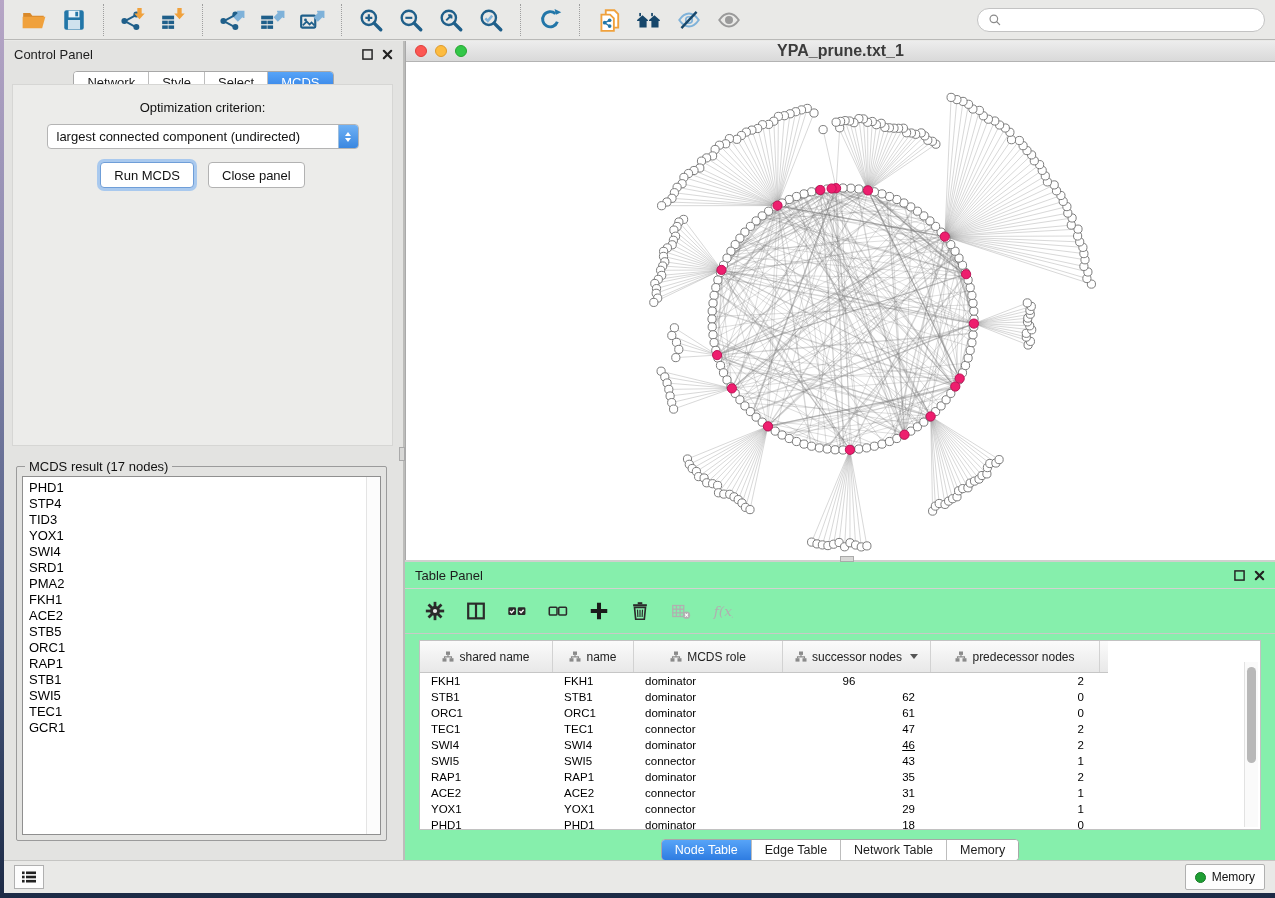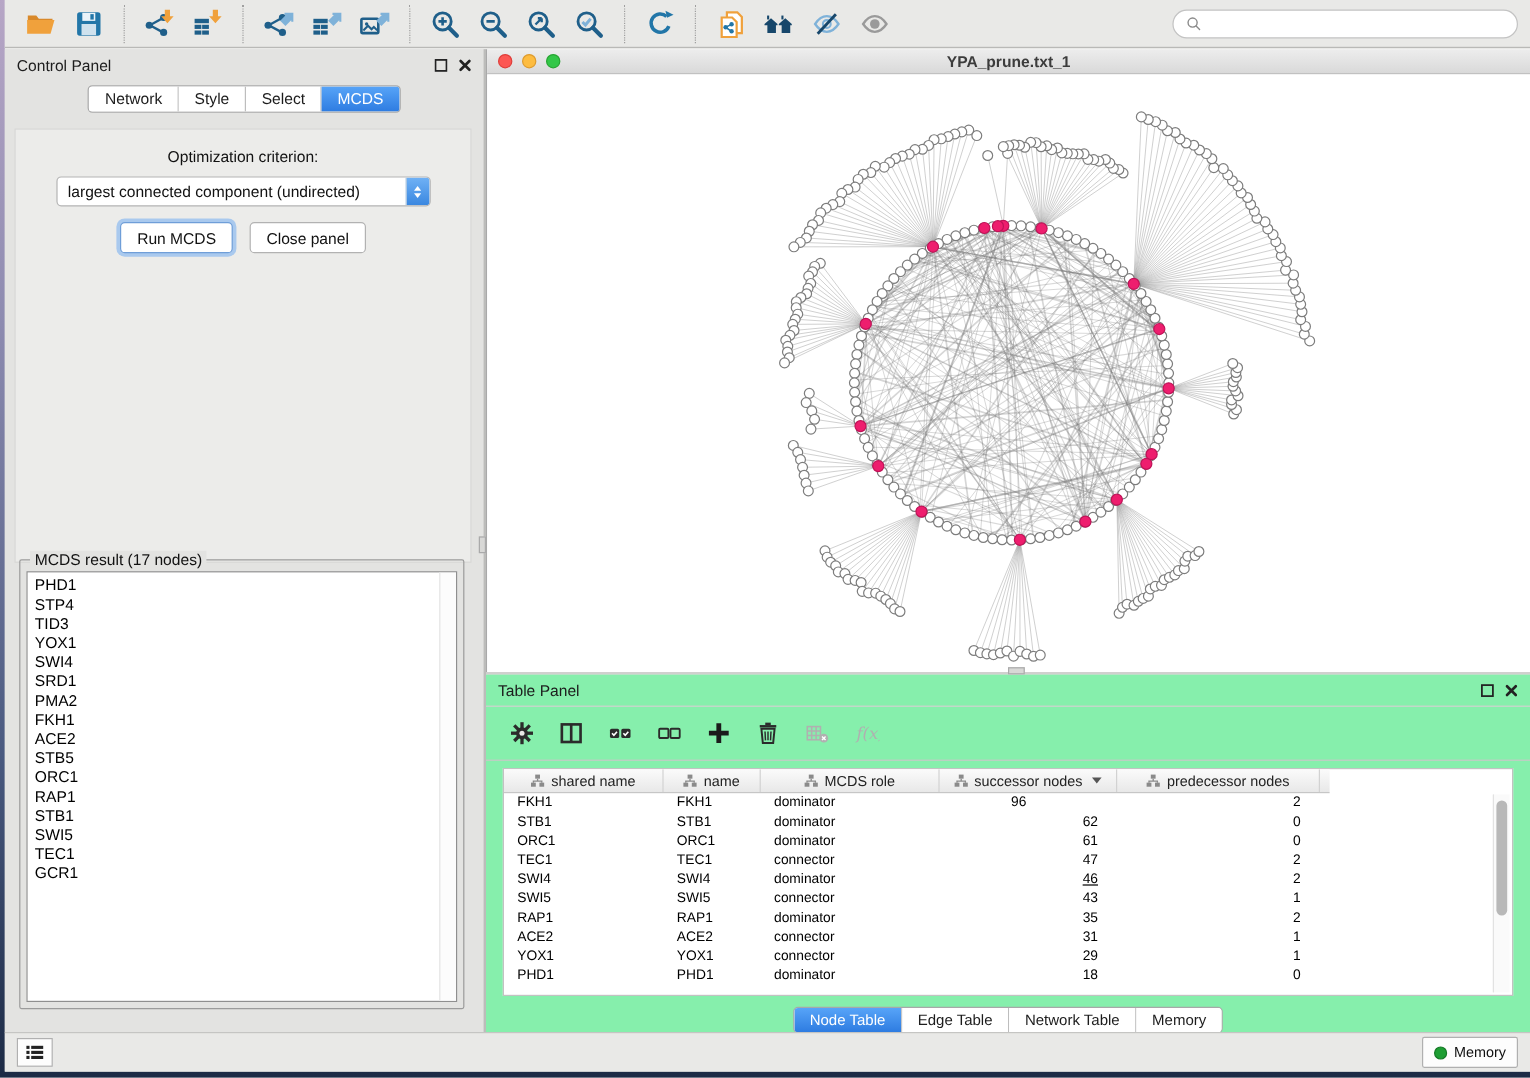--- a/index.html
+++ b/index.html
@@ -28,21 +28,21 @@
   .control-panel{width:401px;flex:0 0 auto;background:#e3e3e1;position:relative;
     border-right:2px solid #bcbcba;box-sizing:border-box;}
   .cp-header{height:26px;display:flex;align-items:center;padding:0 10px;font-size:13px;color:#1d1d1d;}
   .panel-btns{margin-left:auto;display:flex;gap:9px;align-items:center;}
   .panel-btns svg{width:11px;height:11px;display:block;}
   .cp-tabs{display:flex;justify-content:center;margin-top:4px;}
   .seg{display:flex;border:1px solid #a8a8a8;border-radius:4px;overflow:hidden;background:#fff;}
   .seg .tab{padding:3px 13px;font-size:13px;color:#1c1c1c;background:#fff;border-right:1px solid #bdbdbd;cursor:default;}
   .seg .tab:last-child{border-right:none;}
   .seg .tab.sel{background:linear-gradient(#57a4f8,#2e7ce1);color:#fff;}
-  .cp-inner{position:absolute;left:8px;right:10px;top:66px;height:362px;background:#ececea;
+  .cp-inner{position:absolute;left:8px;right:10px;top:43px;height:362px;background:#ececea;
     border:1px solid #d6d6d4;box-sizing:border-box;}
   .crit-label{text-align:center;margin-top:15px;font-size:13px;color:#111;}
   .dropdown{width:312px;height:25px;margin:9px auto 0 auto;background:#fff;border:1px solid #b4b4b4;
     border-radius:4px;display:flex;align-items:center;box-sizing:border-box;overflow:hidden;}
   .dropdown .dd-text{flex:1;font-size:13px;padding-left:9px;color:#111;white-space:nowrap;}
   .dd-stepper{width:19px;align-self:stretch;background:linear-gradient(#6fb1f5,#3a87e0);
     border-left:1px solid #9dbede;display:flex;flex-direction:column;align-items:center;justify-content:center;gap:2px;}
   .dd-stepper i{width:0;height:0;border-left:3.5px solid transparent;border-right:3.5px solid transparent;display:block;}
   .dd-up{border-bottom:4px solid #fff;}
   .dd-down{border-top:4px solid #fff;}
@@ -65,36 +65,36 @@
   .right-col{flex:1;display:flex;flex-direction:column;min-width:0;}
   .network-panel{height:519px;flex:0 0 auto;background:#fff;display:flex;flex-direction:column;
     border-left:1px solid #a9a9a9;box-sizing:border-box;}
   .net-titlebar{height:20px;background:linear-gradient(#ededed,#d9d9d9);border-bottom:1px solid #b3b3b3;
     display:flex;align-items:center;position:relative;flex:0 0 auto;}
   .traffic{display:flex;gap:8px;margin-left:9px;}
   .traffic span{width:12px;height:12px;border-radius:50%;display:block;box-sizing:border-box;}
   .t-red{background:#fc5753;border:1px solid #df3e3a;}
   .t-yellow{background:#fdbc40;border:1px solid #de9b2d;}
   .t-green{background:#33c748;border:1px solid #27a532;}
-  .net-title{position:absolute;left:0;right:0;text-align:center;font-size:13px;font-weight:bold;color:#3c3c3c;}
+  .net-title{position:absolute;left:0;right:0;text-align:center;font-size:16px;font-weight:bold;color:#3c3c3c;}
   .net-canvas{flex:1;position:relative;background:#fff;}
   .net-canvas svg{position:absolute;left:0;top:0;}
   .h-splitter{height:2px;background:#d0d0ce;position:relative;flex:0 0 auto;}
   .h-handle{position:absolute;left:50%;top:-4px;width:14px;height:6px;background:#d8d8d6;border:1px solid #aaa;box-sizing:border-box;}
 
   
   .table-panel{flex:1;background:#86efac;display:flex;flex-direction:column;min-height:0;}
   .tp-header{height:26px;display:flex;align-items:center;padding:0 10px;font-size:13px;color:#1d1d1d;flex:0 0 auto;}
   .tp-toolbar{height:44px;border-top:1px solid #d2d2d0;border-bottom:1px solid #c9c9c7;
     display:flex;align-items:center;padding-left:18px;gap:17px;flex:0 0 auto;}
   .tp-toolbar .tt-btn{width:24px;height:24px;display:flex;align-items:center;justify-content:center;}
   .tt-btn svg{width:22px;height:22px;}
   .table-wrap{margin:6px 14px 0 14px;background:#fff;border:1px solid #c2c2c2;height:188px;
     position:relative;overflow:hidden;flex:0 0 auto;}
-  .grid-header{display:flex;height:20px;background:linear-gradient(#fbfbfb,#e8e8e8);
+  .grid-header{display:flex;height:32px;background:linear-gradient(#fbfbfb,#e8e8e8);
     border-bottom:1px solid #c6c6c6;width:688px;box-sizing:border-box;}
   .gh-cell{display:flex;align-items:center;justify-content:center;gap:5px;font-size:12px;color:#222;
     border-right:1px solid #d2d2d2;box-sizing:border-box;position:relative;}
   .gh-cell svg{width:12px;height:11px;flex:0 0 auto;}
   .sort-caret{width:0;height:0;border-left:4px solid transparent;border-right:4px solid transparent;
     border-top:5px solid #555;margin-left:3px;}
   .grid-row{display:flex;height:16px;align-items:center;width:688px;}
   .gr-cell{font-size:11.5px;color:#000;box-sizing:border-box;white-space:nowrap;overflow:hidden;}
   .gr-cell.num{text-align:right;padding-right:16px;}
   .gr-cell.txt{padding-left:11px;}

